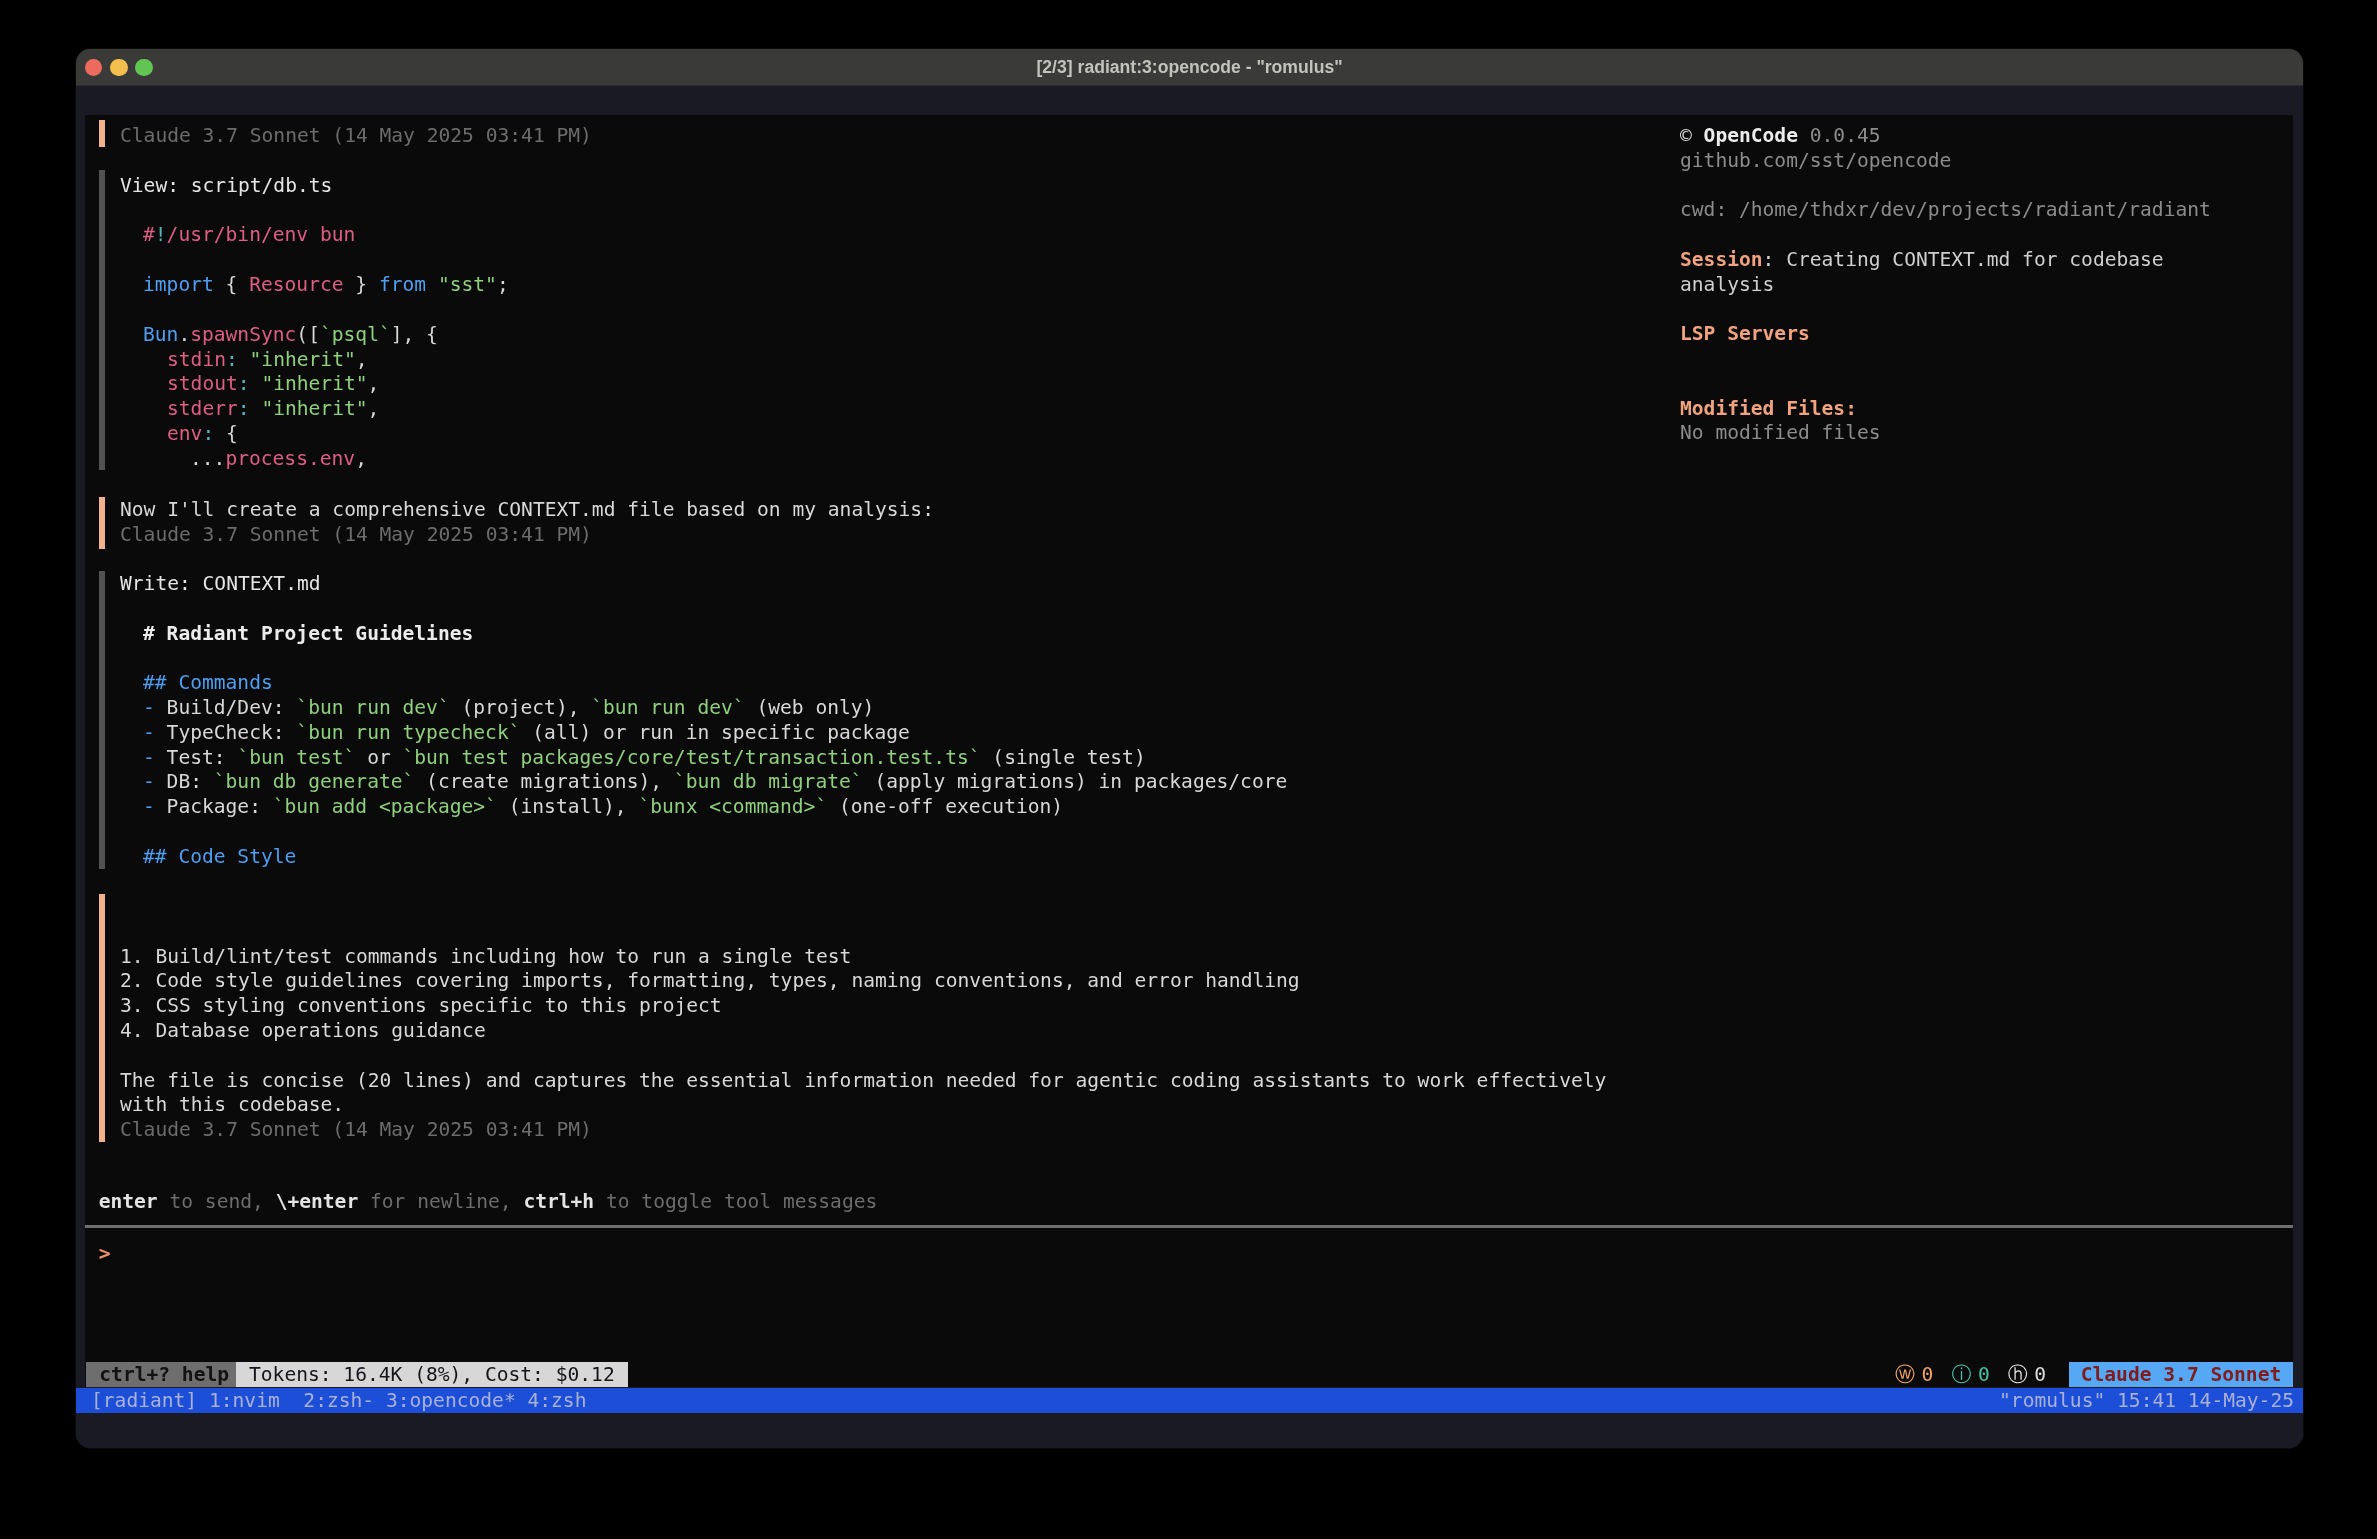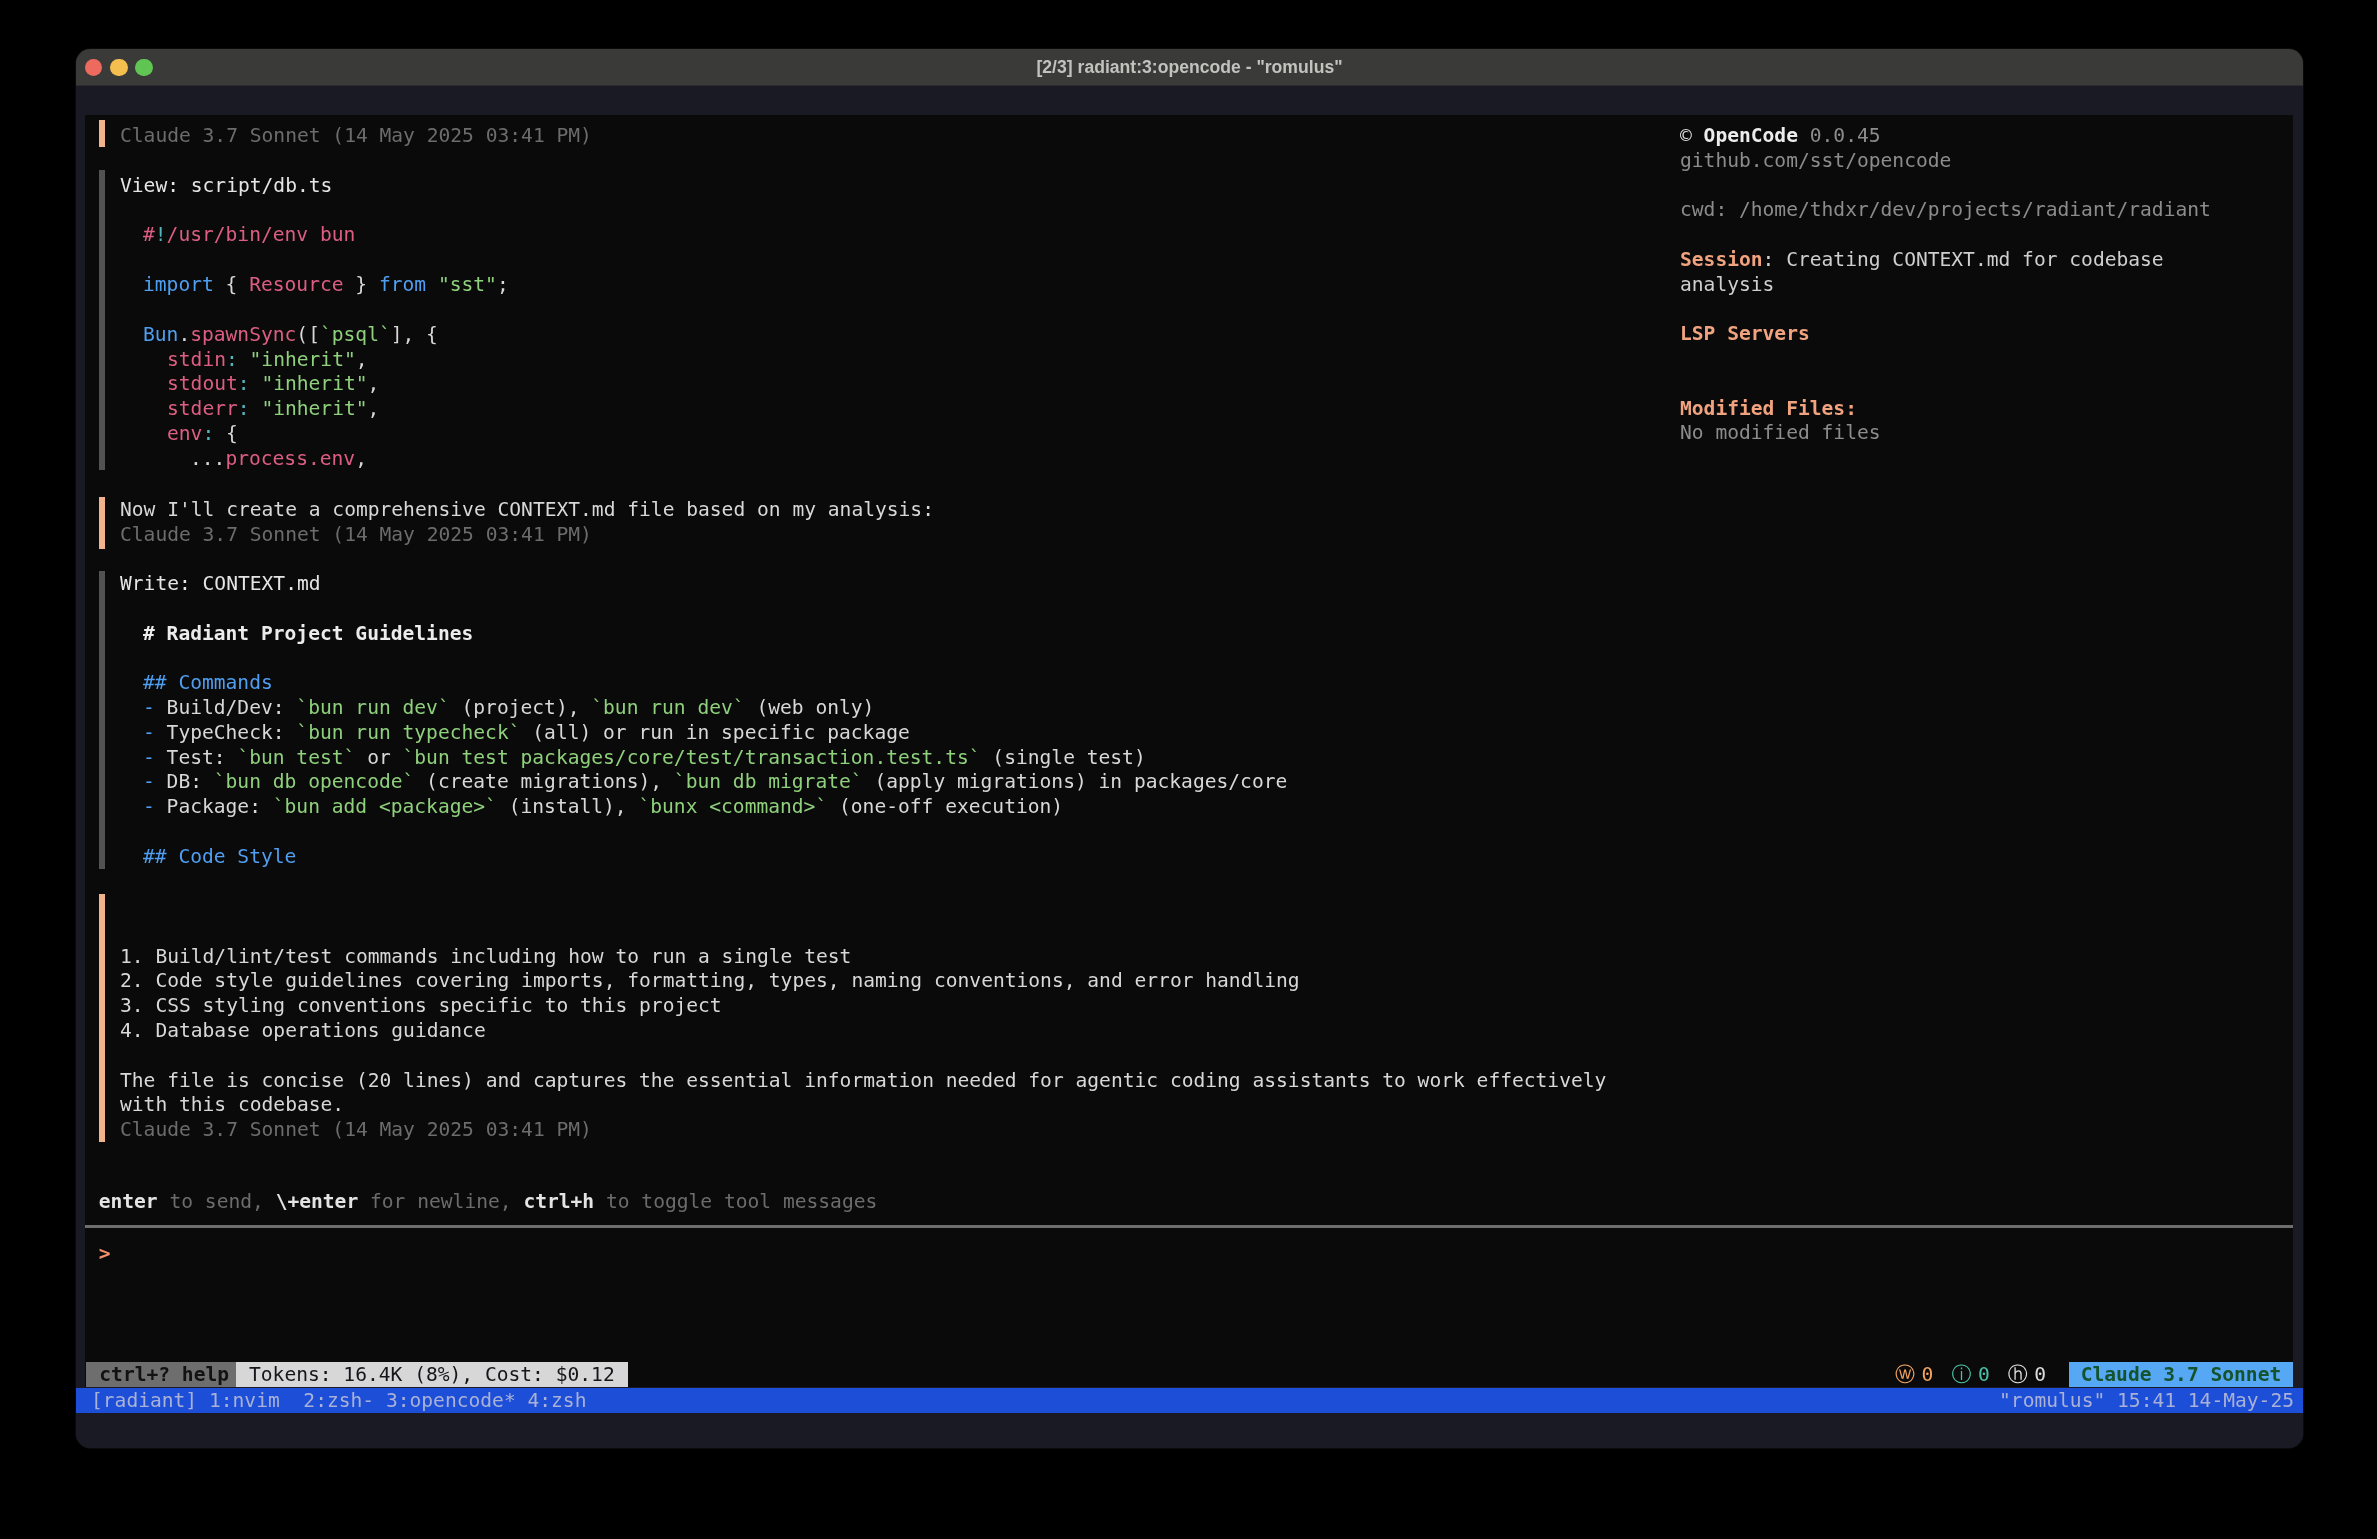--- a/index.html
+++ b/index.html
@@ -41,21 +41,21 @@
 
   .separator { position:absolute; left:0; top:1110px; width:2208px; height:2.6px; background:#6e6e6e; }
   .prompt-row { position:absolute; left:0; top:1120px; width:2208px; height:37px; }
   .caret { position:absolute; left:13.7px; top:5.9px; font-size:19.6px; line-height:25px;
            color:#f0926a; font-weight:bold; white-space:pre; }
 
   .statusrow { position:absolute; left:0; top:1247px; width:2208px; height:25px; }
   .chip { position:absolute; top:0; height:25px; line-height:25px; font-size:19.6px; white-space:pre; }
   .chip.help { left:1.3px; padding:0 13px; background:#6e6e6e; color:#121212; font-weight:bold; }
   .chip.tokens { left:151px; padding:0 13px; background:#d7d7d7; color:#15151a; }
-  .chip.model { left:1984px; width:224px; background:#56a8f4; color:#14532d; font-weight:bold; text-align:center; }
+  .chip.model { left:1984px; width:224px; background:#56a8f4; color:#7f1d1d; font-weight:bold; text-align:center; }
   .diag { position:absolute; right:247px; top:0; height:25px; display:flex; gap:18px; align-items:center; }
   .badge { display:flex; gap:6.5px; align-items:center; font-size:19.6px; line-height:25px; }
   .badge .ic { font-family:"DejaVu Sans",sans-serif; font-size:20px; }
   .diag-warn { color:#f0a360; }
   .diag-info { color:#4cbfa4; }
   .diag-hint { color:#dcdcdc; }
 
   .tmuxbar { position:absolute; left:0; top:1302px; width:2227px; height:25px; background:#1d4ed8; }
   .tmux-left { position:absolute; left:15px; top:0; font-size:19.6px; line-height:25px; color:#a9b1d6; white-space:pre; }
   .tmux-right { position:absolute; right:9px; top:0; font-size:19.6px; line-height:25px; color:#a9b1d6; white-space:pre; }
@@ -94,21 +94,21 @@
         <div class="ln w" style="left:35px; top:382px;">Now I'll create a comprehensive CONTEXT.md file based on my analysis:</div>
         <div class="ln dim" style="left:35px; top:407px;">Claude 3.7 Sonnet (14 May 2025 03:41 PM)</div>
 
         <div class="bar gray" style="left:13.7px; top:456px; height:298px;"></div>
         <div class="ln tool" style="left:35px; top:456px;">Write: CONTEXT.md</div>
         <div class="ln brt" style="left:58px; top:506px;"># Radiant Project Guidelines</div>
         <div class="ln blue" style="left:58px; top:555px;">## Commands</div>
         <div class="ln" style="left:58px; top:580px;"><span class="blue">- </span><span class="w">Build/Dev: </span><span class="green">`bun run dev`</span><span class="w"> (project), </span><span class="green">`bun run dev`</span><span class="w"> (web only)</span></div>
         <div class="ln" style="left:58px; top:605px;"><span class="blue">- </span><span class="w">TypeCheck: </span><span class="green">`bun run typecheck`</span><span class="w"> (all) or run in specific package</span></div>
         <div class="ln" style="left:58px; top:630px;"><span class="blue">- </span><span class="w">Test: </span><span class="green">`bun test`</span><span class="w"> or </span><span class="green">`bun test packages/core/test/transaction.test.ts`</span><span class="w"> (single test)</span></div>
-        <div class="ln" style="left:58px; top:654px;"><span class="blue">- </span><span class="w">DB: </span><span class="green">`bun db opencode`</span><span class="w"> (create migrations), </span><span class="green">`bun db migrate`</span><span class="w"> (apply migrations) in packages/core</span></div>
+        <div class="ln" style="left:58px; top:654px;"><span class="blue">- </span><span class="w">DB: </span><span class="green">`bun db generate`</span><span class="w"> (create migrations), </span><span class="green">`bun db migrate`</span><span class="w"> (apply migrations) in packages/core</span></div>
         <div class="ln" style="left:58px; top:679px;"><span class="blue">- </span><span class="w">Package: </span><span class="green">`bun add &lt;package&gt;`</span><span class="w"> (install), </span><span class="green">`bunx &lt;command&gt;`</span><span class="w"> (one-off execution)</span></div>
         <div class="ln blue" style="left:58px; top:729px;">## Code Style</div>
 
         <div class="bar orange" style="left:13.7px; top:779px; height:248px;"></div>
         <div class="ln w" style="left:35px; top:829px;">1. Build/lint/test commands including how to run a single test</div>
         <div class="ln w" style="left:35px; top:853px;">2. Code style guidelines covering imports, formatting, types, naming conventions, and error handling</div>
         <div class="ln w" style="left:35px; top:878px;">3. CSS styling conventions specific to this project</div>
         <div class="ln w" style="left:35px; top:903px;">4. Database operations guidance</div>
         <div class="ln w" style="left:35px; top:953px;">The file is concise (20 lines) and captures the essential information needed for agentic coding assistants to work effectively</div>
         <div class="ln w" style="left:35px; top:977px;">with this codebase.</div>

